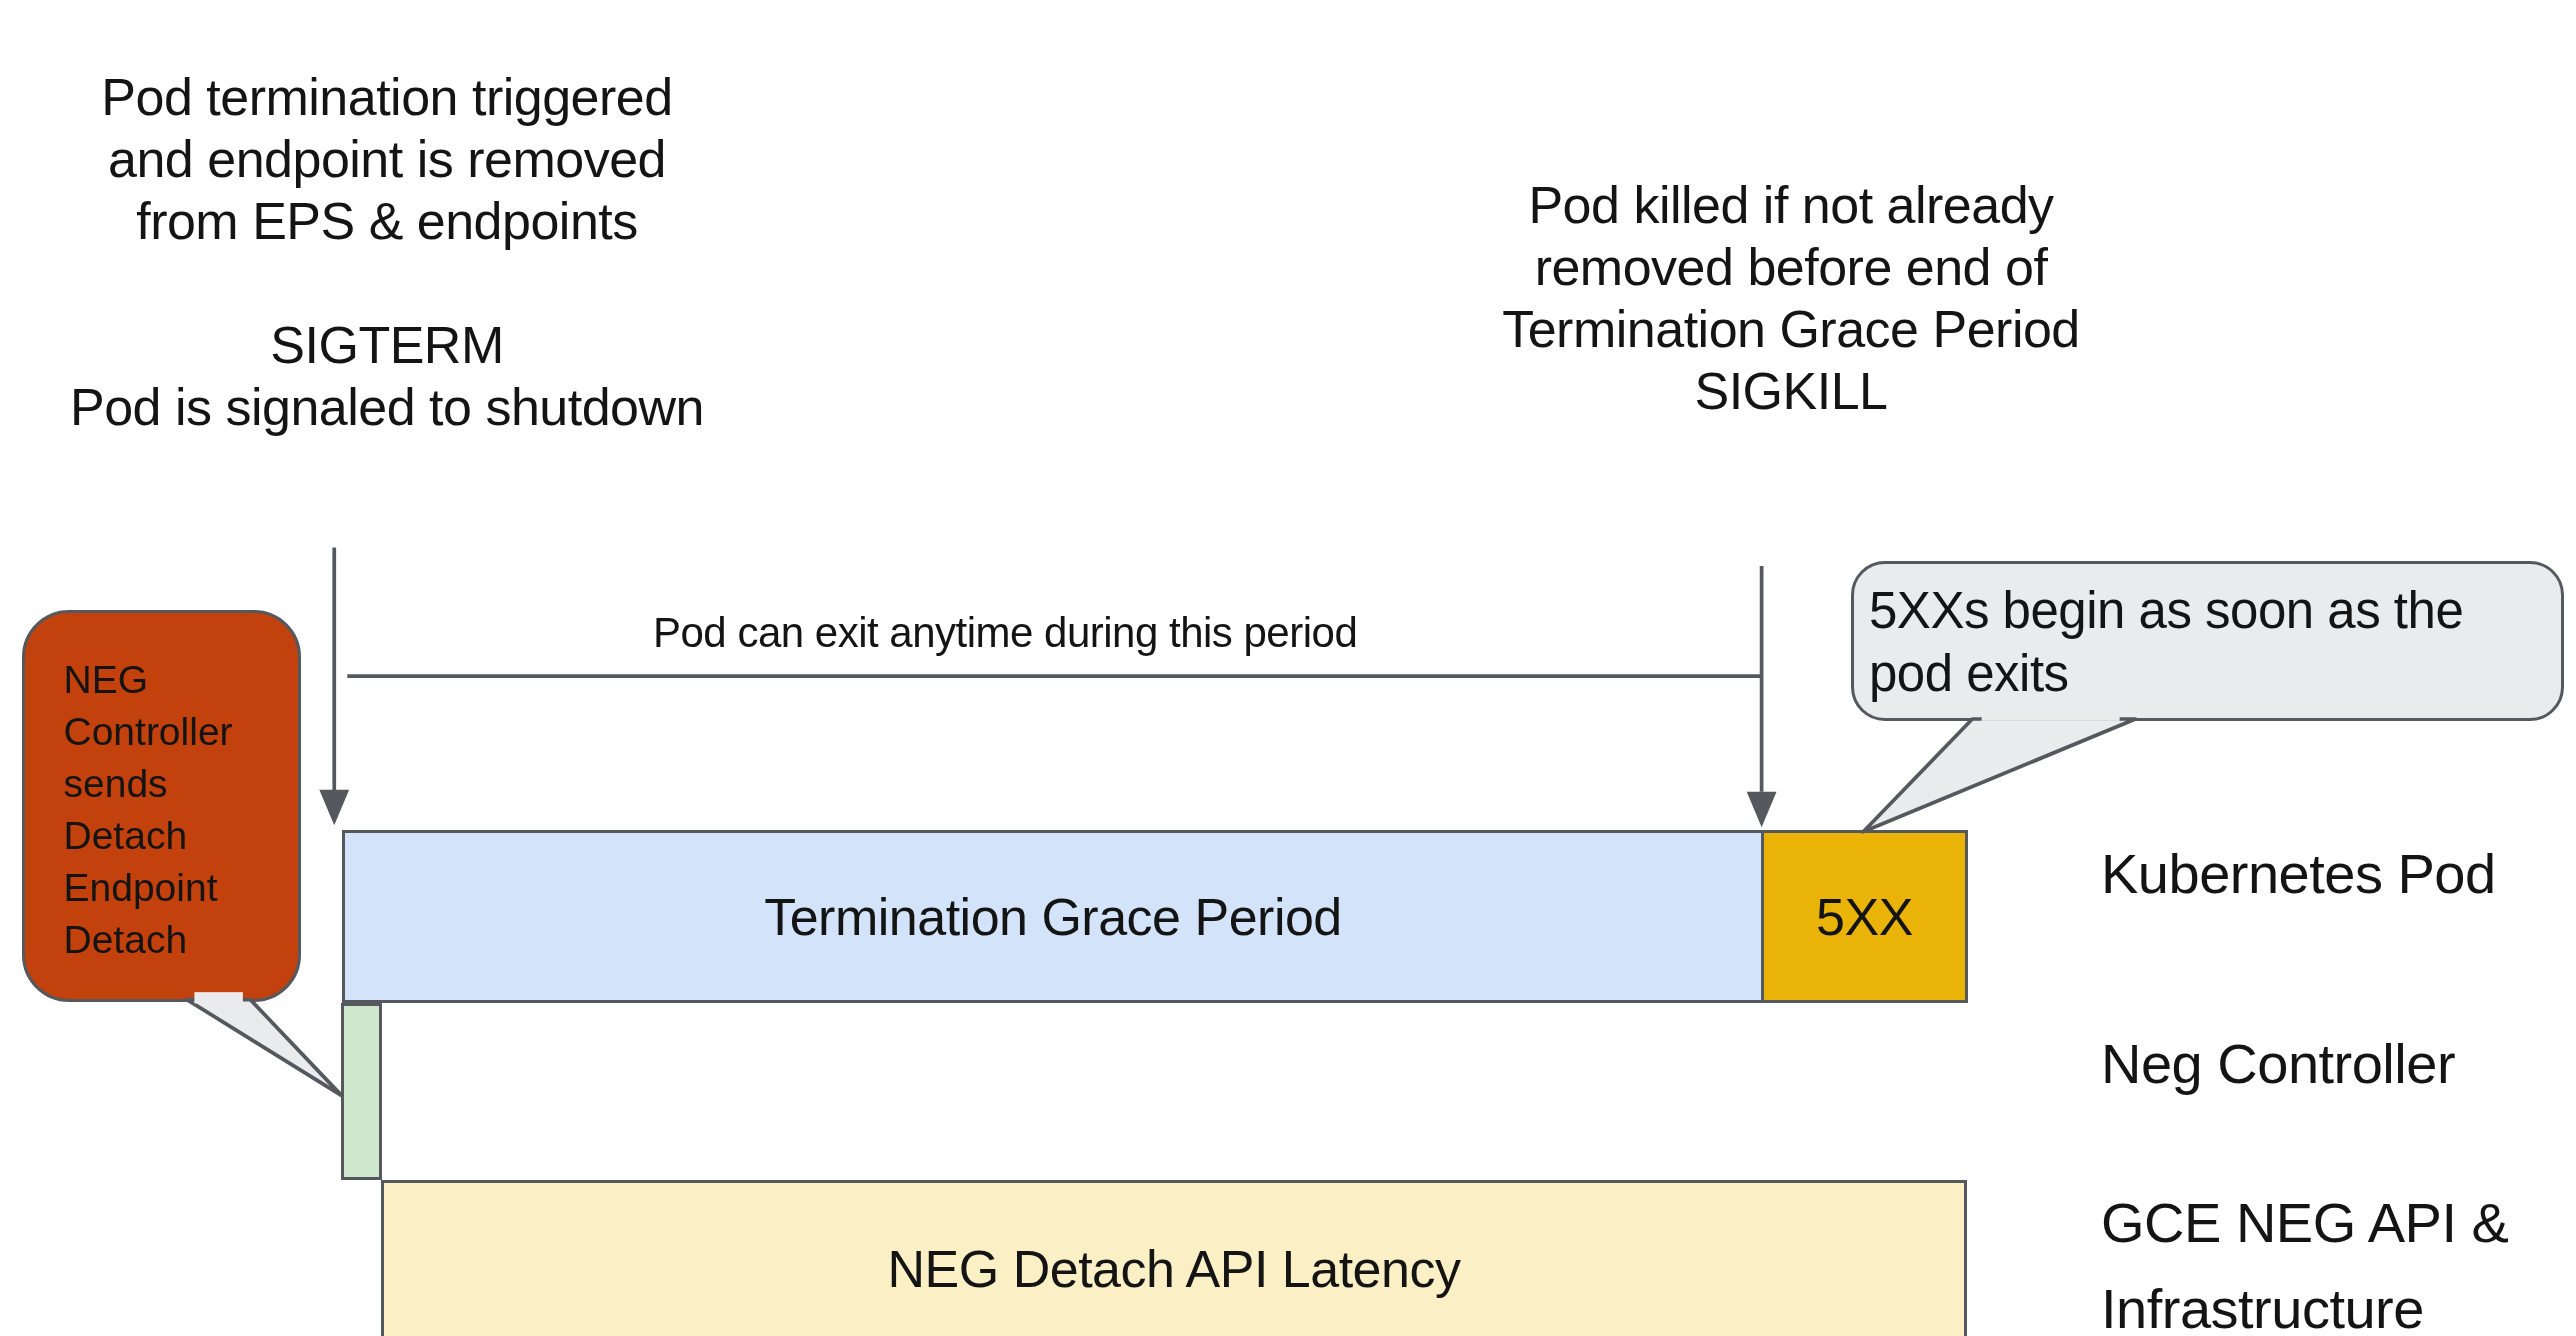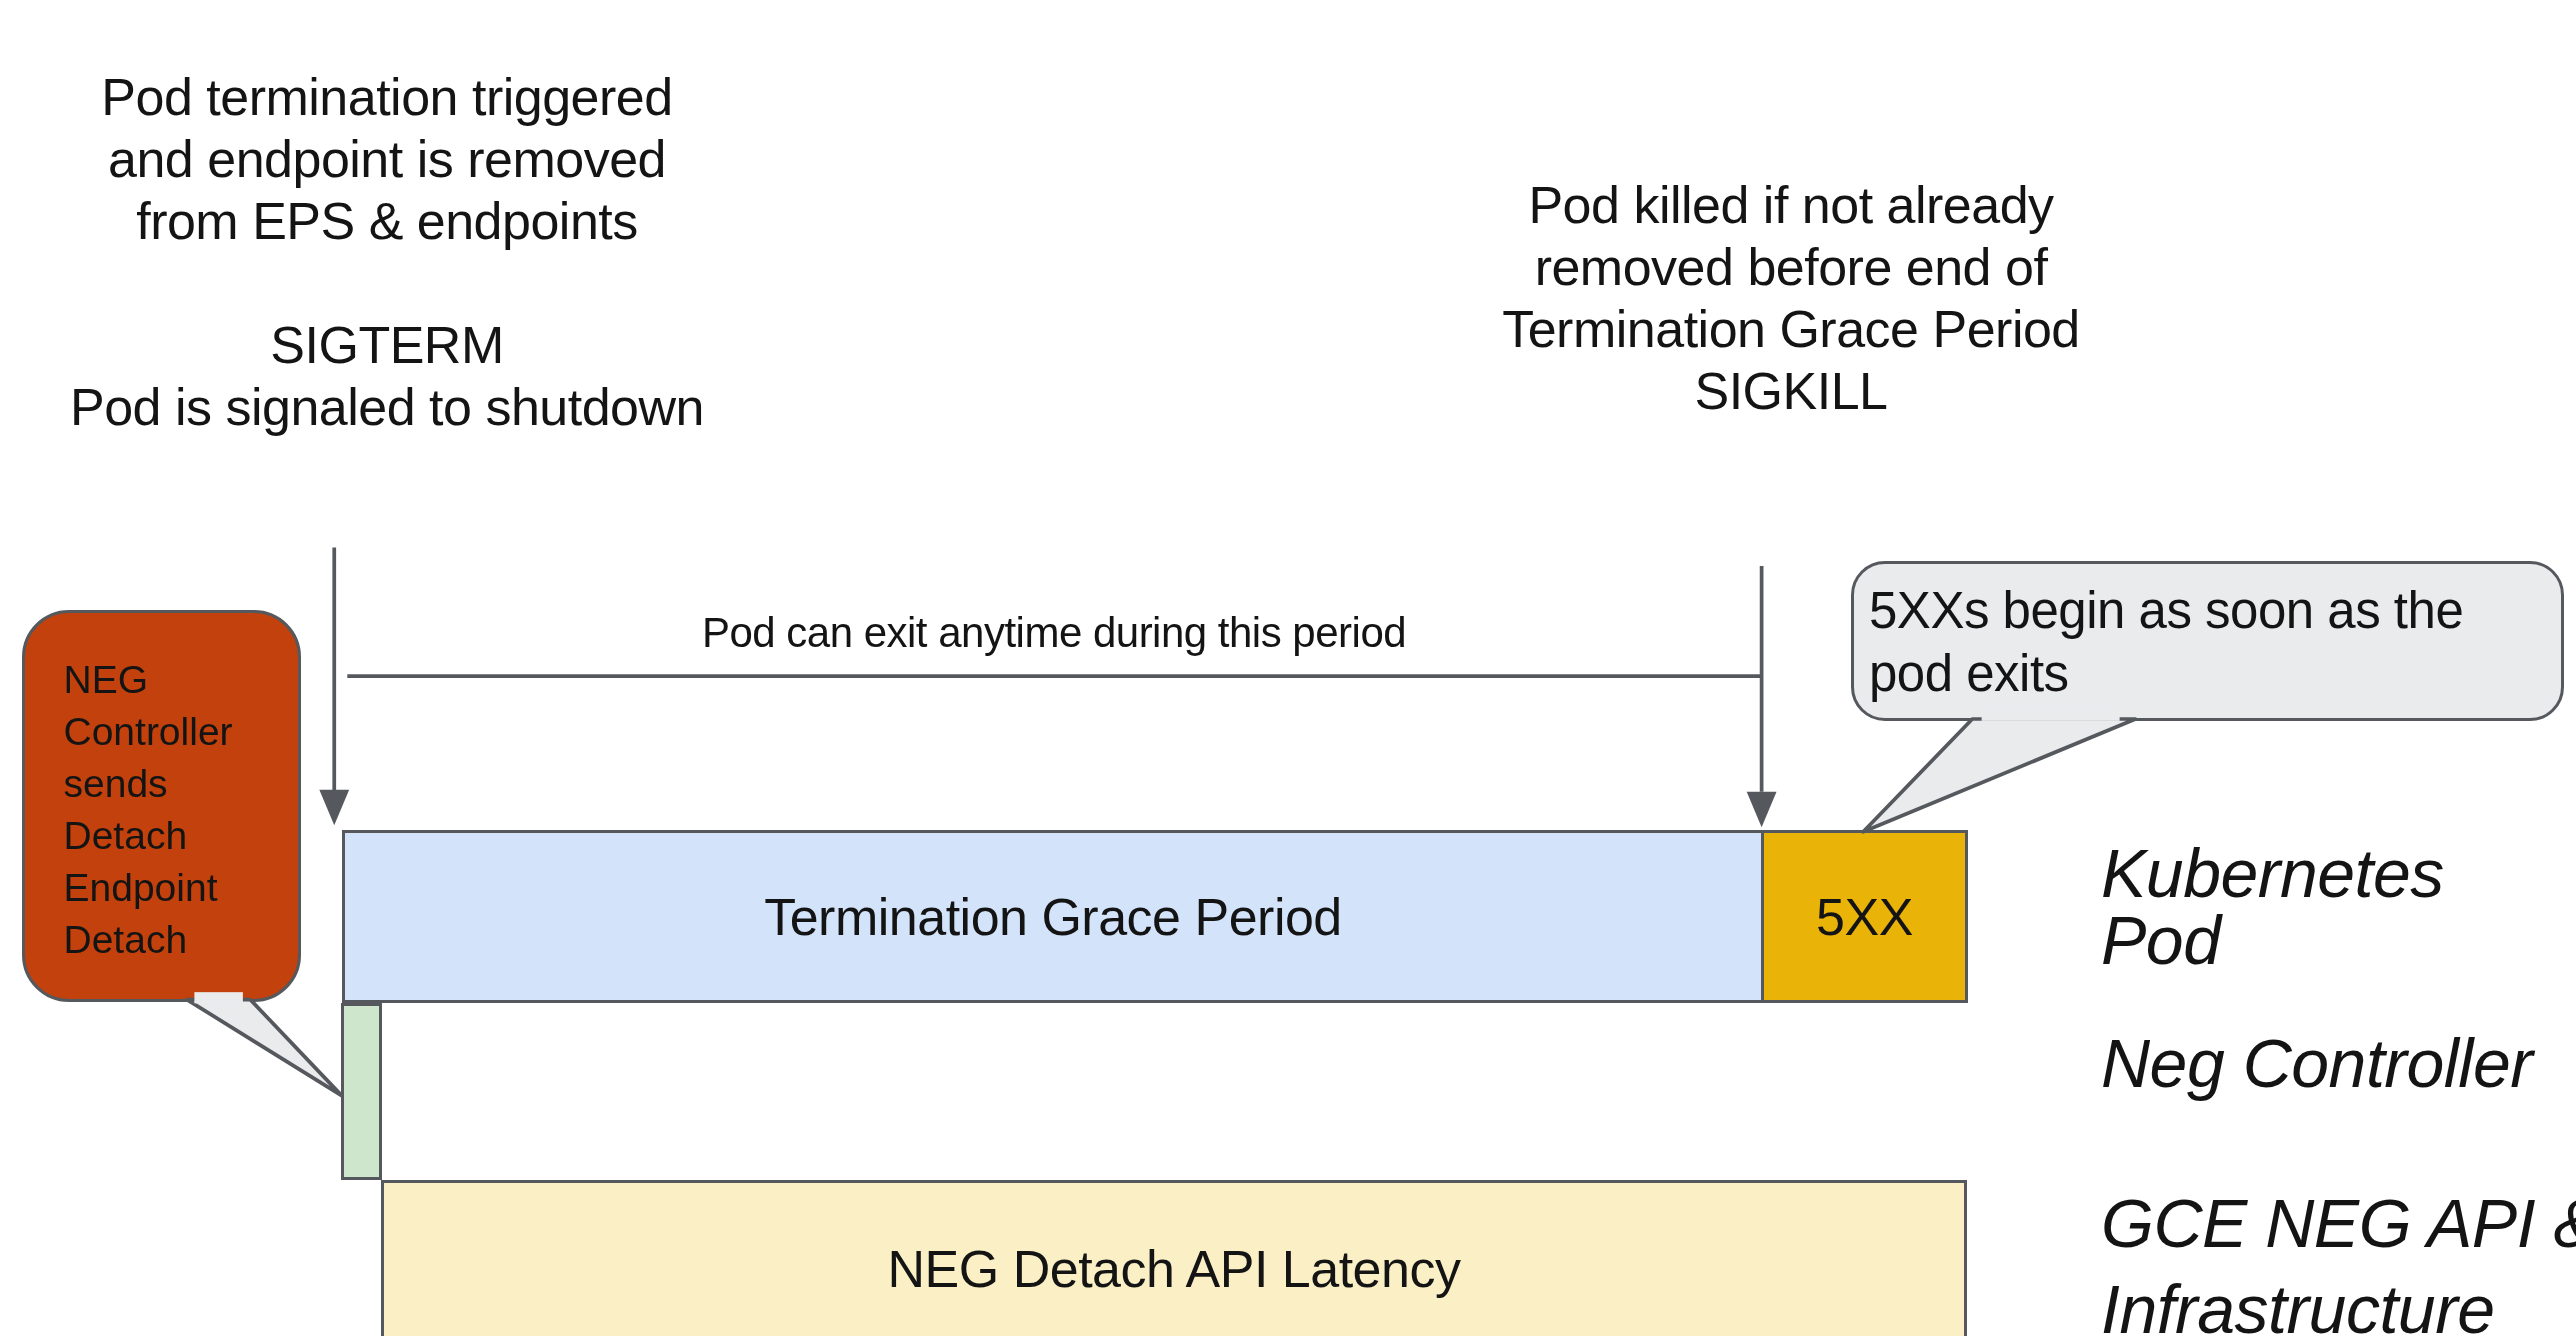--- a/index.html
+++ b/index.html
@@ -5,31 +5,31 @@
   html,body{margin:0;padding:0;background:#ffffff;}
   #canvas{position:relative;width:2576px;height:1336px;background:#ffffff;overflow:hidden;
           font-family:"Liberation Sans",sans-serif;color:#141414;margin-top:44px;}
   .ln{white-space:pre;}
   
   .note{position:absolute;text-align:center;font-size:52px;line-height:62px;letter-spacing:-0.5px;}
   #note-tl{left:51px;top:22.4px;width:672px;}
   #note-tl .para2{margin-top:62px;}
   #note-tr{left:1483px;top:130px;width:616px;}
   
-  #period-label{position:absolute;left:653px;top:563px;width:802px;text-align:center;
+  #period-label{position:absolute;left:653px;top:563px;width:802px;
                 font-size:42px;line-height:52px;letter-spacing:-0.5px;}
   
   .bar{position:absolute;border:3.7px solid #55595e;box-sizing:border-box;display:flex;
        align-items:center;justify-content:center;font-size:52px;letter-spacing:-0.5px;}
   #bar-tgp{left:342px;top:786px;width:1422px;height:173px;}
   #bar-5xx{left:1761px;top:786px;width:207px;height:173px;}
   #bar-green{left:341px;top:959px;width:41px;height:177px;}
   #bar-yellow{left:381px;top:1136px;width:1586px;height:177px;}
   
-  .rowlabel{position:absolute;left:2101px;font-size:68px;line-height:67px;letter-spacing:-0.5px;font-style:italic;}
+  .rowlabel{position:absolute;left:2101px;font-size:56px;line-height:67px;letter-spacing:-0.5px;}
   #label-pod{top:796px;}
   #label-neg{top:986px;}
   #label-gce{top:1136px;line-height:86px;}
   
   .callout{position:absolute;border:3.7px solid #55595e;box-sizing:border-box;}
   #callout-left{left:21.5px;top:566px;width:279px;height:392px;border-radius:47px;
                 font-size:39px;line-height:52px;padding:41px 0 0 39px;}
   #callout-right{left:1851px;top:517px;width:713px;height:160px;border-radius:34px;
                  font-size:51px;line-height:63px;padding:15px 0 0 22.4px;letter-spacing:-0.5px;}
   

